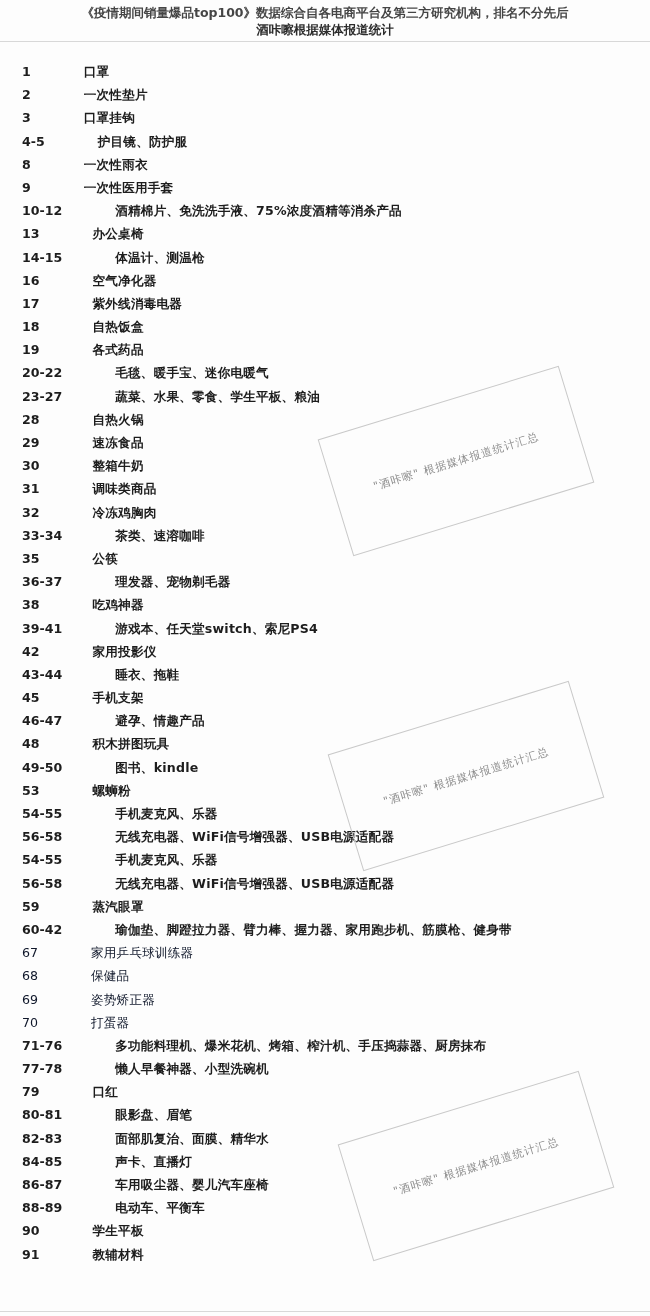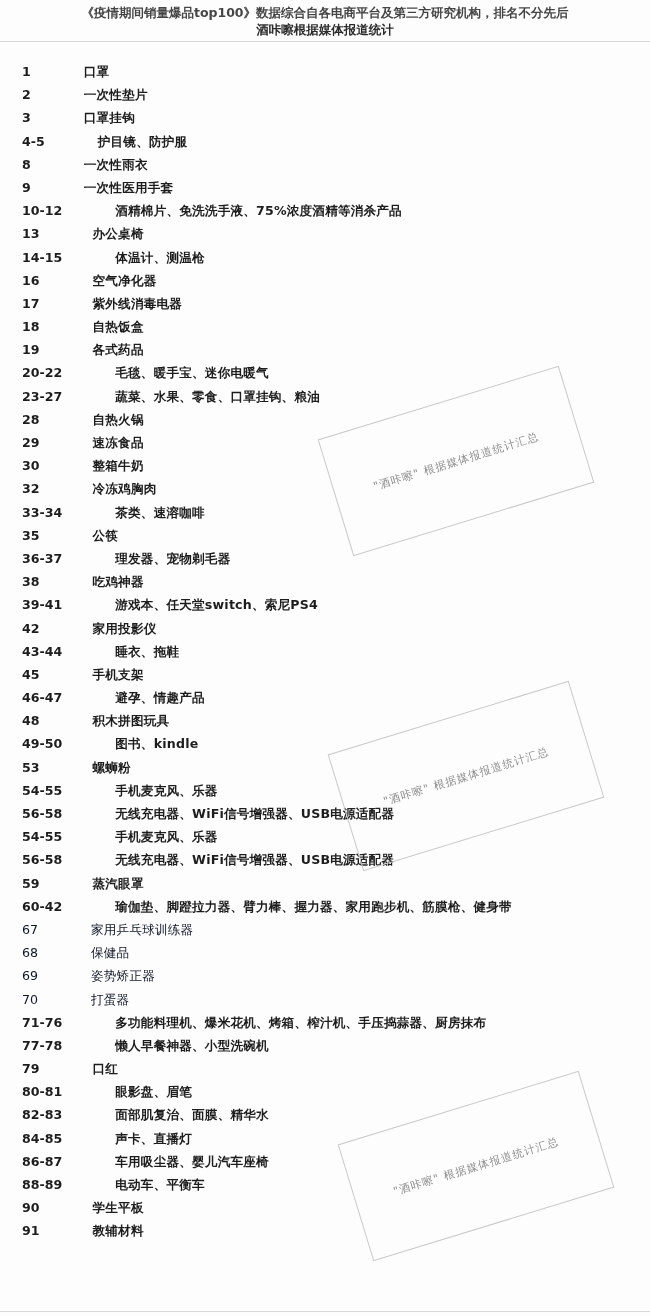--- a/index.html
+++ b/index.html
@@ -183,33 +183,37 @@
       <div class="row">
         <span class="num">19</span>
         <span class="txt">各式药品</span>
       </div>
       <div class="row">
         <span class="num">20-22</span>
         <span class="txt">毛毯、暖手宝、迷你电暖气</span>
       </div>
       <div class="row">
         <span class="num">23-27</span>
-        <span class="txt">蔬菜、水果、零食、口罩挂钩、粮油</span>
+        <span class="txt">蔬菜、水果、零食、学生平板、粮油</span>
       </div>
       <div class="row">
         <span class="num">28</span>
         <span class="txt">自热火锅</span>
       </div>
       <div class="row">
         <span class="num">29</span>
         <span class="txt">速冻食品</span>
       </div>
       <div class="row">
         <span class="num">30</span>
         <span class="txt">整箱牛奶</span>
+      </div>
+      <div class="row">
+        <span class="num">31</span>
+        <span class="txt">调味类商品</span>
       </div>
       <div class="row">
         <span class="num">32</span>
         <span class="txt">冷冻鸡胸肉</span>
       </div>
       <div class="row">
         <span class="num">33-34</span>
         <span class="txt">茶类、速溶咖啡</span>
       </div>
       <div class="row">

